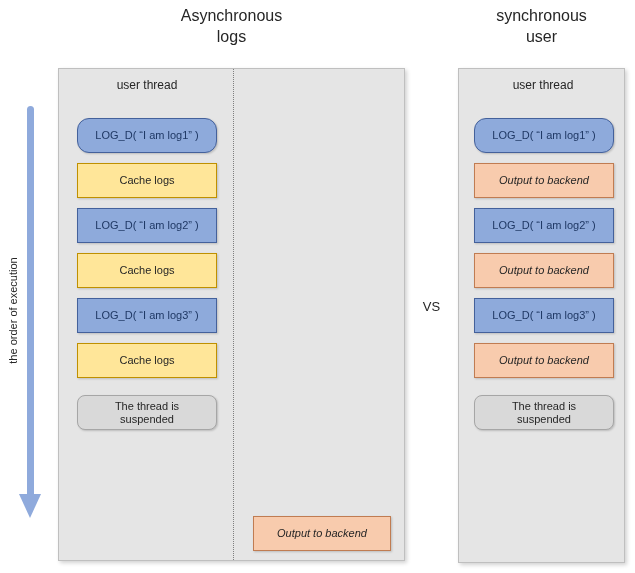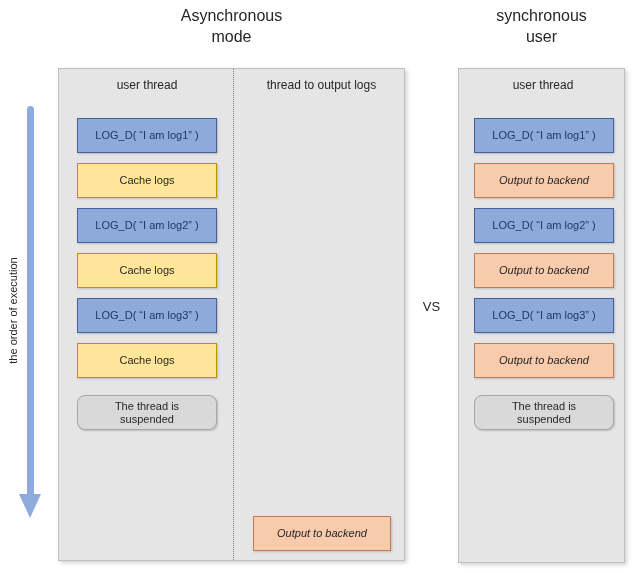--- a/index.html
+++ b/index.html
@@ -45,21 +45,21 @@
   .box{
     position:absolute;width:140px;height:35px;
     box-sizing:border-box;border:1px solid;
     display:flex;align-items:center;justify-content:center;
     font-size:11px;line-height:13px;text-align:center;white-space:pre-line;
     box-shadow:1px 1px 2px rgba(0,0,0,0.18);
   }
   .colL{left:18px;}
   .colR{left:15px;}
   .colM{left:194px;width:138px;}
-  .r1{top:49px;}.r2{top:94px;}.r3{top:139px;}.r4{top:184px;}
+  .r1{top:49px;border-radius:12px;}.r2{top:94px;}.r3{top:139px;}.r4{top:184px;}
   .r5{top:229px;}.r6{top:274px;}.r7{top:326px;border-radius:8px;}
   .m1{top:397px;}.m2{top:447px;}
   .blue{background:#8EAADB;border-color:#44619B;color:#1F3864;}
   .yellow{background:#FFE699;border-color:#BF9000;color:#262626;}
   .gray{background:#D9D9D9;border-color:#A6A6A6;color:#262626;}
   .green{background:#C6E0B4;border-color:#548235;color:#262626;}
   .orange{background:#F8CBAD;border-color:#C07C52;color:#262626;font-style:italic;}
   .arrow-shaft{
     position:absolute;left:27px;top:106px;width:7px;height:390px;
     background:#8FAADC;border-radius:4px 4px 0 0;
@@ -75,33 +75,32 @@
     transform:rotate(-90deg);
     font-size:11px;text-align:center;color:#262626;white-space:nowrap;
   }
 </style>
 </head>
 <body>
 
 <div class="stage">
 
   <div class="title async-title">Asynchronous
-mode</div>
+logs</div>
   <div class="title sync-title">synchronous
 user</div>
   <div class="vs">VS</div>
 
   <div class="arrow-shaft"></div>
   <div class="arrow-head"></div>
   <div class="exec-label">the order of execution</div>
 
   <div class="panel async-panel">
     <div class="divider"></div>
     <div class="col-header hdr-async-user">user thread</div>
-    <div class="col-header hdr-async-out">thread to output logs</div>
 
     <div class="box blue colL r1">LOG_D( “I am log1” )</div>
     <div class="box yellow colL r2">Cache logs</div>
     <div class="box blue colL r3">LOG_D( “I am log2” )</div>
     <div class="box yellow colL r4">Cache logs</div>
     <div class="box blue colL r5">LOG_D( “I am log3” )</div>
     <div class="box yellow colL r6">Cache logs</div>
     <div class="box gray colL r7">The thread is
 suspended</div>
 

